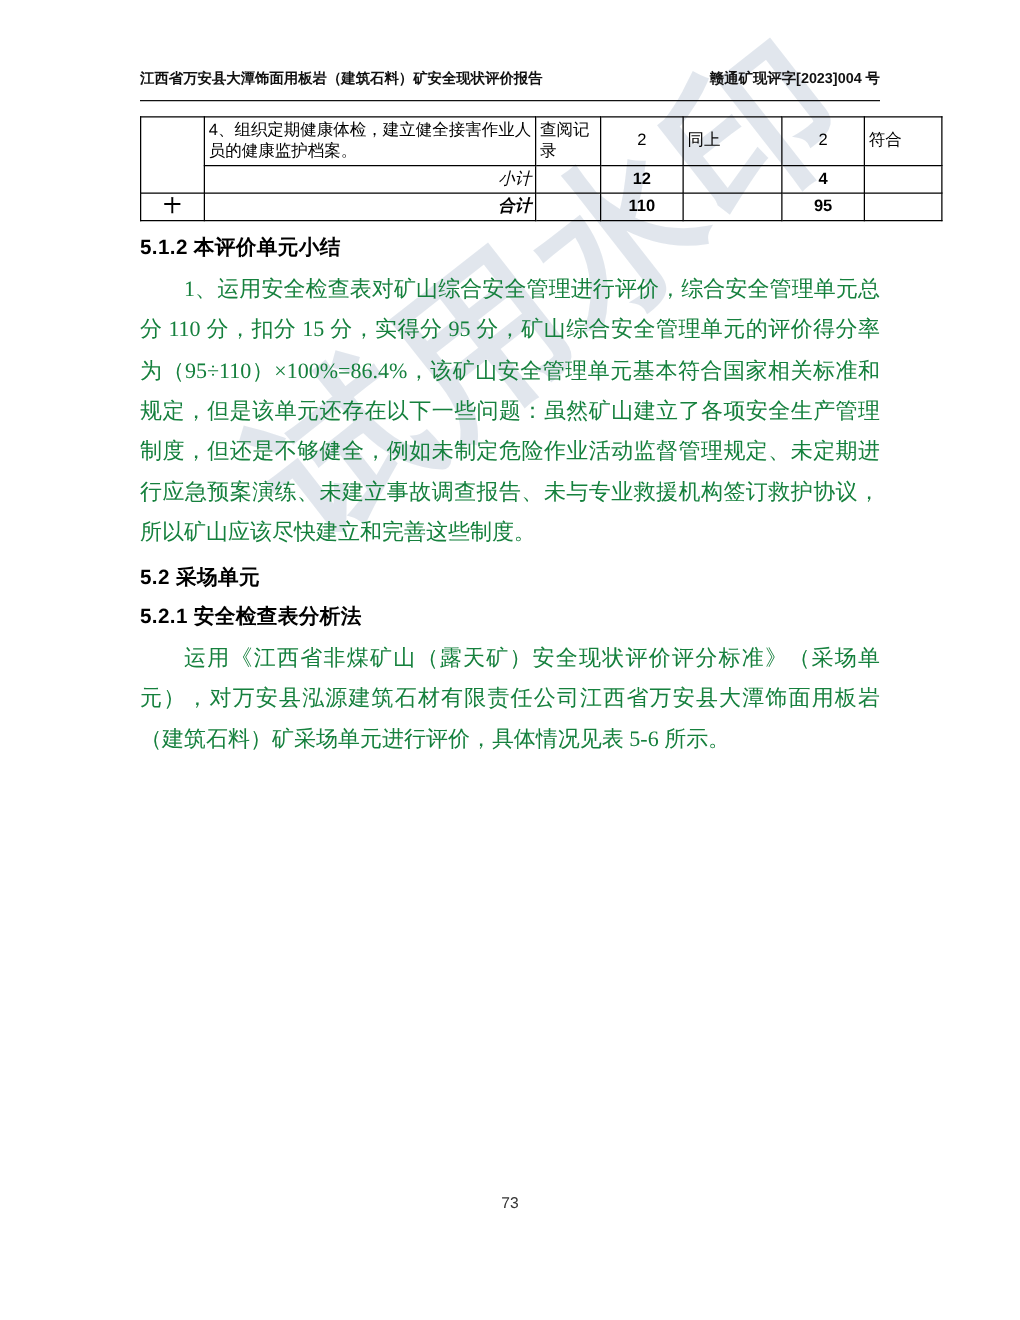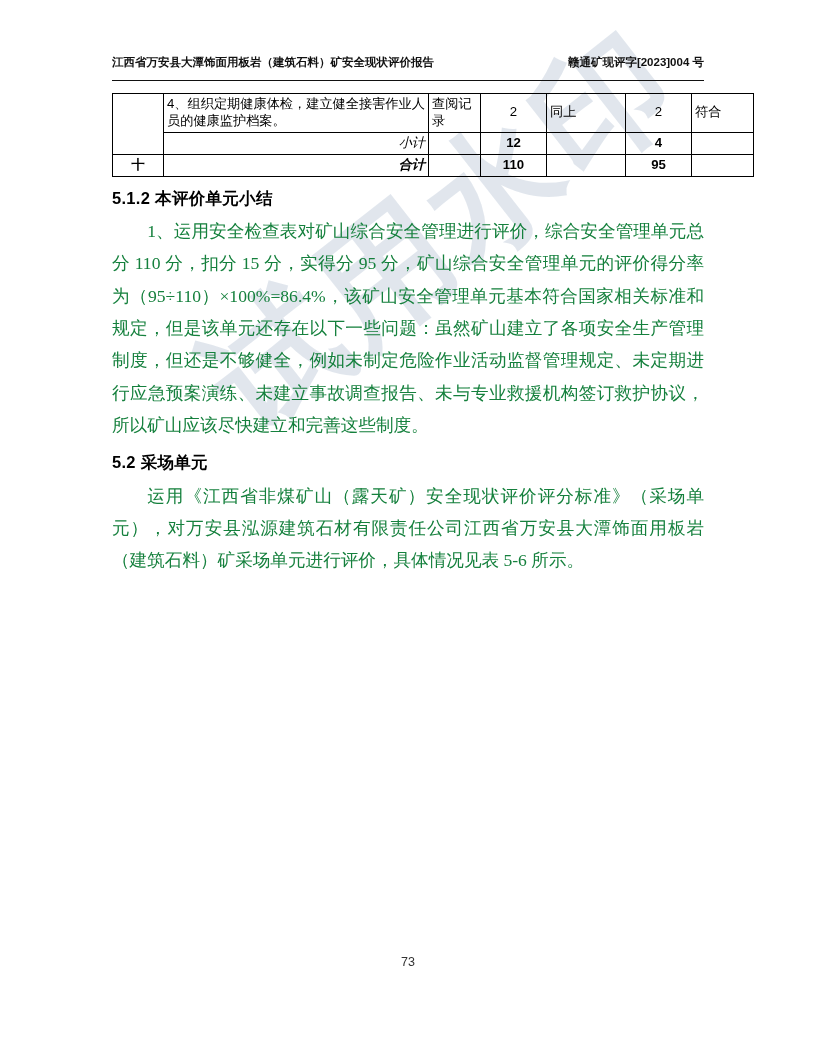--- a/index.html
+++ b/index.html
@@ -184,20 +184,21 @@
           <td class="c-res"></td>
         </tr>
       </tbody>
     </table>
 
     <h2 class="sec">5.1.2 本评价单元小结</h2>
     <p class="body">1、运用安全检查表对矿山综合安全管理进行评价，综合安全管理单元总分 110 分，扣分 15 分，实得分 95 分，矿山综合安全管理单元的评价得分率为（95÷110）×100%=86.4%，该矿山安全管理单元基本符合国家相关标准和规定，但是该单元还存在以下一些问题：虽然矿山建立了各项安全生产管理制度，但还是不够健全，例如未制定危险作业活动监督管理规定、未定期进行应急预案演练、未建立事故调查报告、未与专业救援机构签订救护协议，所以矿山应该尽快建立和完善这些制度。</p>
 
     <h2 class="sec">5.2 采场单元</h2>
 
+    <h2 class="sec tight">5.2.1 安全检查表分析法</h2>
     <p class="body">运用《江西省非煤矿山（露天矿）安全现状评价评分标准》（采场单元），对万安县泓源建筑石材有限责任公司江西省万安县大潭饰面用板岩（建筑石料）矿采场单元进行评价，具体情况见表 5-6 所示。</p>
 
   </div>
 
   <div class="watermark-layer">
     <div class="watermark-text">试用水印</div>
   </div>
 
   <div class="page-number">73</div>
 

